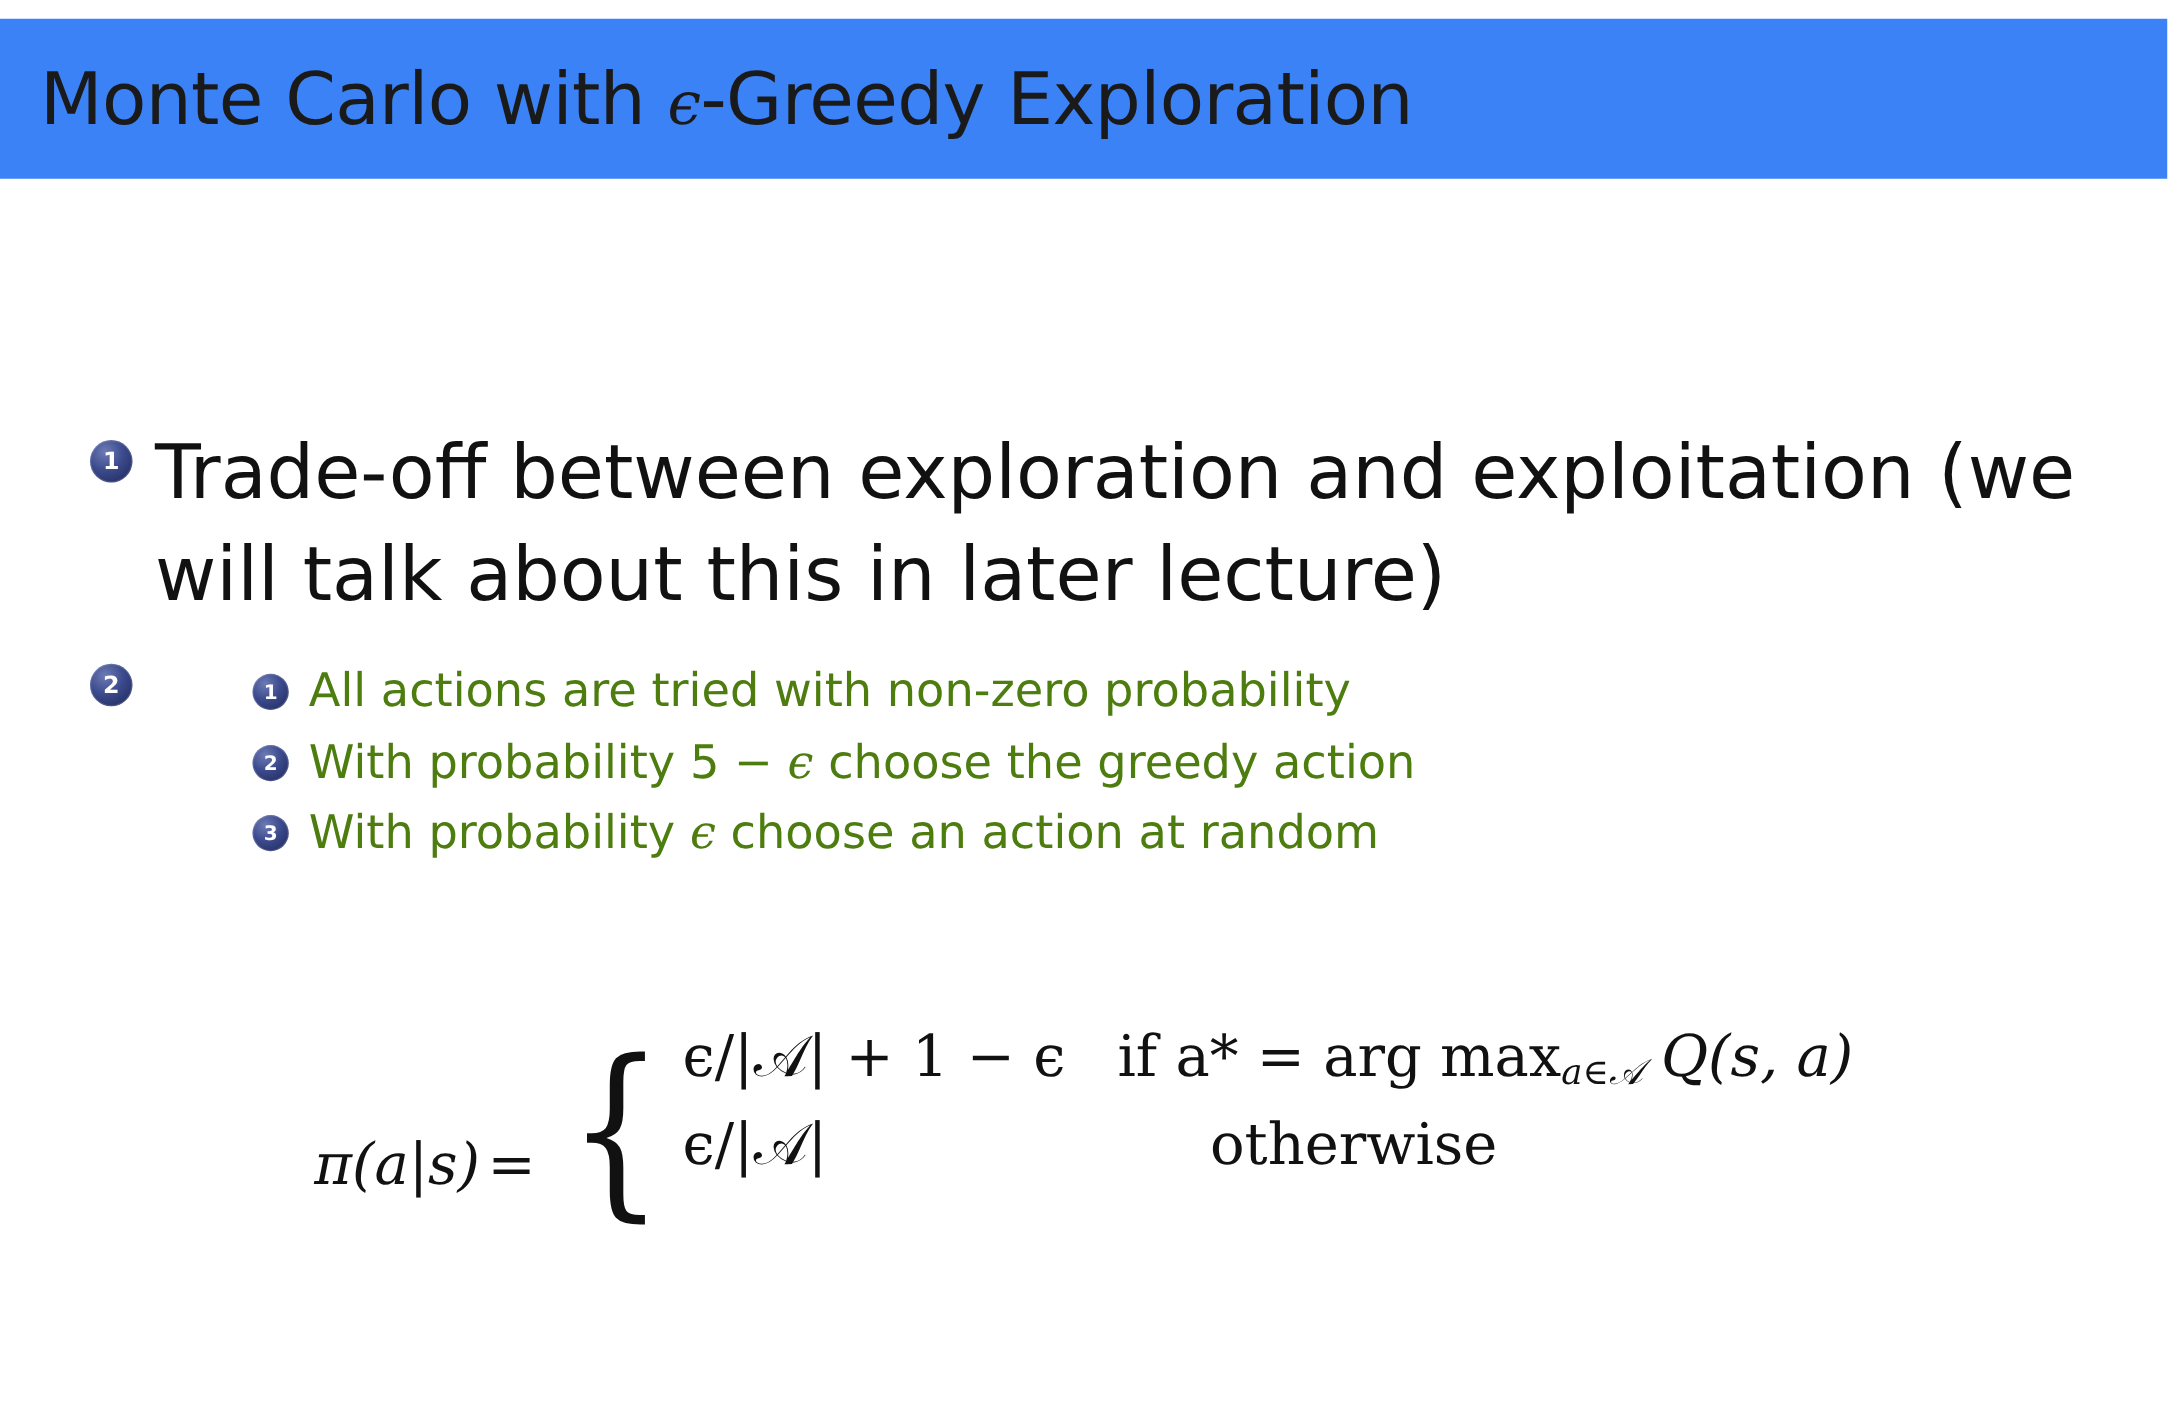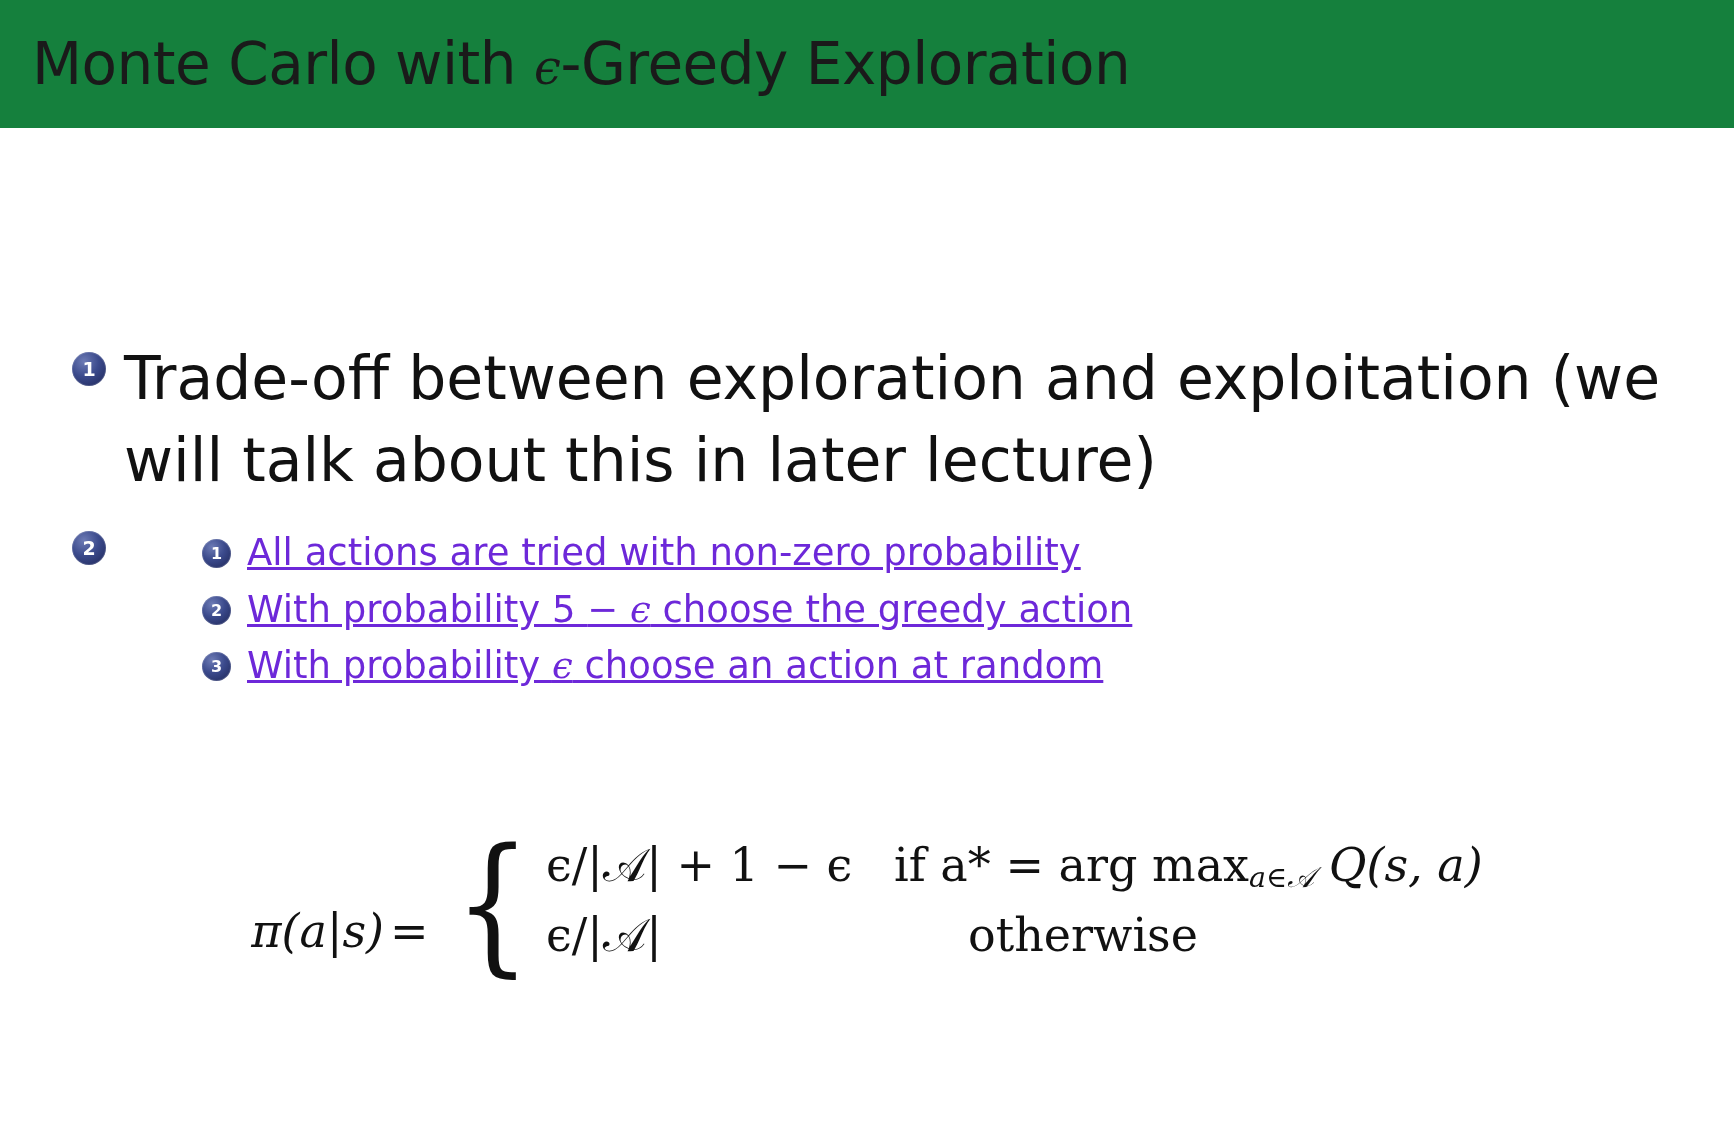--- a/index.html
+++ b/index.html
@@ -14,25 +14,25 @@
     overflow: hidden;
   }
   .slide {
     position: relative;
     width: 1734px;
     height: 1126px;
     background: #ffffff;
   }
   .title-bar {
     position: absolute;
-    top: 0;
+    top: 15px;
     left: 0;
     width: 1734px;
     height: 128px;
-    background: #15803d;
+    background: #3b82f6;
     display: flex;
     align-items: center;
   }
   .title-text {
     font-family: "DejaVu Sans", sans-serif;
     font-size: 58px;
     font-weight: 400;
     color: #1a1a1a;
     letter-spacing: -0.5px;
     padding-left: 32px;
@@ -105,22 +105,21 @@
     margin-left: 78px;
   }
   .lvl2-item {
     display: flex;
     align-items: flex-start;
     margin-bottom: 4px;
   }
   .lvl2-text {
     font-size: 37px;
     line-height: 1.42;
-    color: #6d28d9;
-    text-decoration: underline;
+    color: #4d7c0f;
   }
 
   .it { font-family: "DejaVu Serif", serif; font-style: italic; }
   .eps { font-family: "DejaVu Serif", serif; font-style: italic; }
 
   
   .formula {
     position: absolute;
     top: 690px;
     left: 0;
@@ -160,21 +159,20 @@
     align-items: baseline;
     white-space: nowrap;
     height: 70px;
   }
   .case-expr {
     min-width: 330px;
   }
   .case-cond {
     font-style: normal;
     padding-left: 18px;
-    margin-top: 20px;
   }
   .case-cond .it { font-style: italic; }
   .sub {
     font-size: 0.62em;
     vertical-align: -0.22em;
     font-style: italic;
   }
   .cond2 { padding-left: 92px; }
 </style>
 </head>

